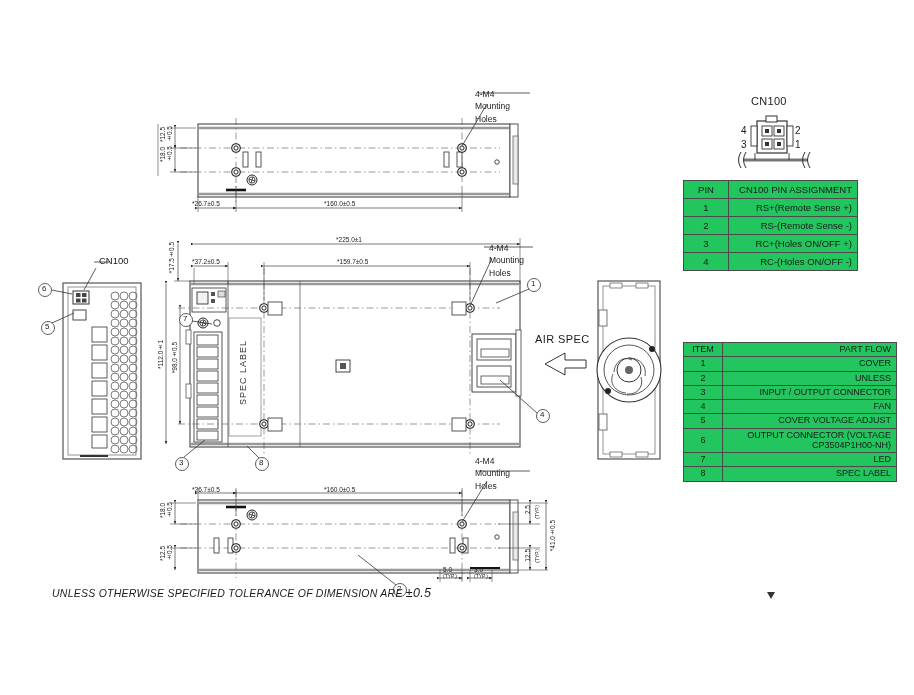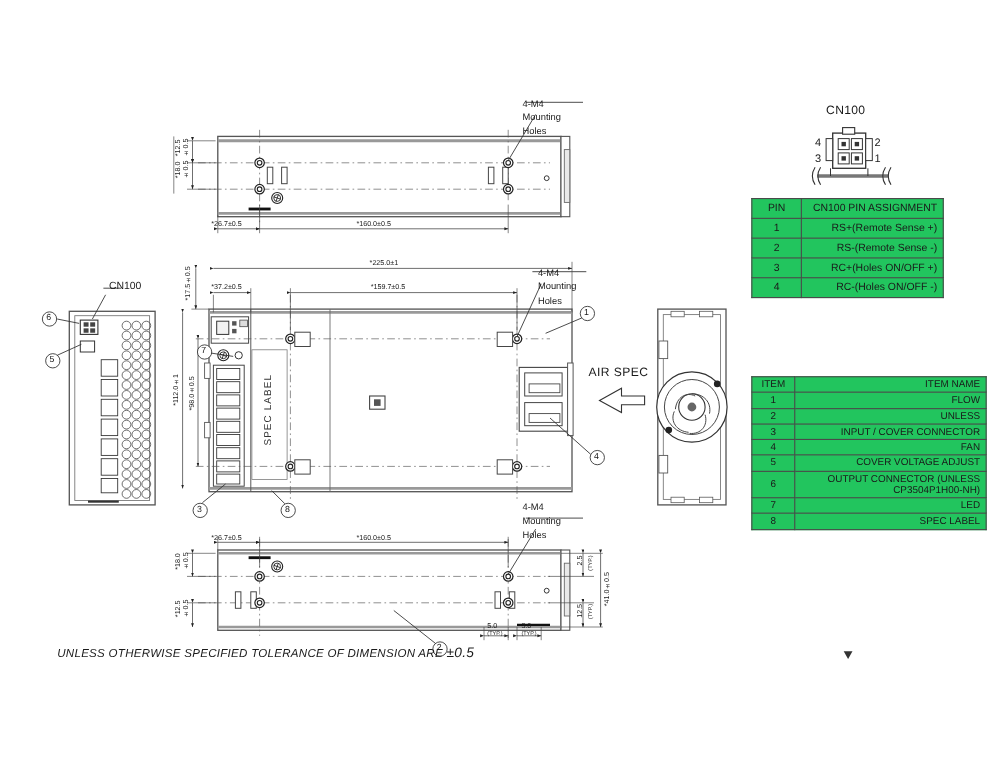--- a/index.html
+++ b/index.html
@@ -457,46 +457,46 @@
     <td class="num">4</td>
     <td>RC-(Holes ON/OFF -)</td>
   </tr>
 </tbody>
     </table>
 
 <table class="tbl" id="part-table">
   <tbody>
         <tr>
     <td class="num">ITEM</td>
-    <td>ITEM NAME</td>
+    <td>PART FLOW</td>
   </tr>
   <tr>
     <td class="num">1</td>
-    <td>FLOW</td>
+    <td>COVER</td>
   </tr>
   <tr>
     <td class="num">2</td>
     <td>UNLESS</td>
   </tr>
   <tr>
     <td class="num">3</td>
-    <td>INPUT / COVER CONNECTOR</td>
+    <td>INPUT / OUTPUT CONNECTOR</td>
   </tr>
   <tr>
     <td class="num">4</td>
     <td>FAN</td>
   </tr>
   <tr>
     <td class="num">5</td>
     <td>COVER VOLTAGE ADJUST</td>
   </tr>
   <tr>
     <td class="num">6</td>
     <td class="two-line">OUTPUT CONNECTOR
-(UNLESS CP3504P1H00-NH)</td>
+(VOLTAGE CP3504P1H00-NH)</td>
   </tr>
   <tr>
     <td class="num">7</td>
     <td>LED</td>
   </tr>
   <tr>
     <td class="num">8</td>
     <td>SPEC LABEL</td>
   </tr>
 </tbody>

